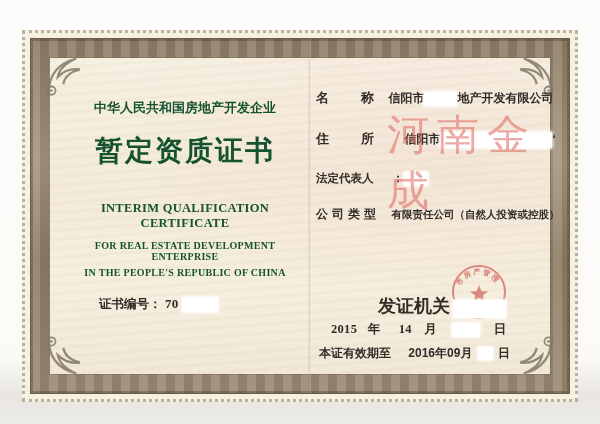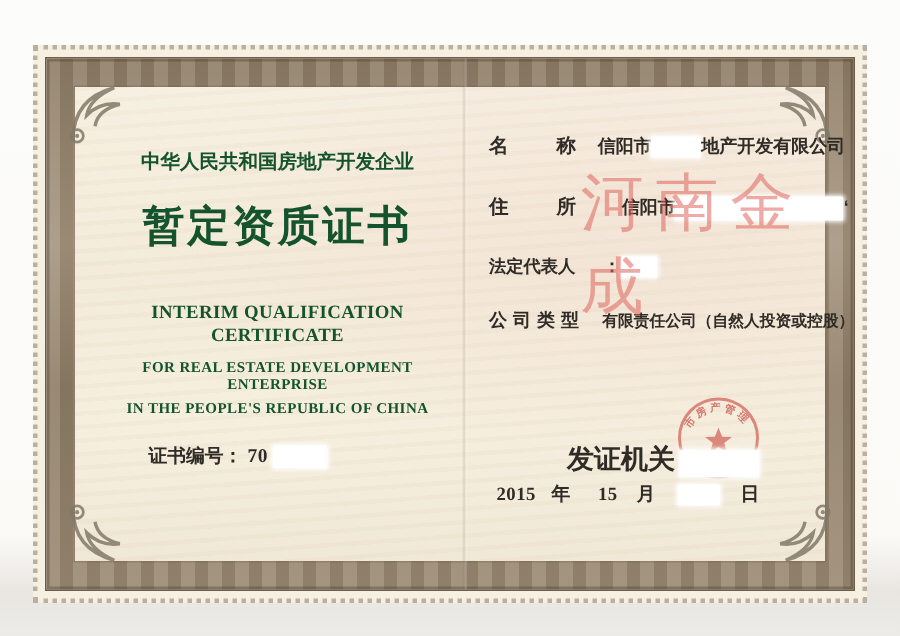--- a/index.html
+++ b/index.html
@@ -43,21 +43,21 @@
   .lc-heading{font-size:13px;font-weight:bold;}
   .lc-title{font-size:28px;font-weight:bold;letter-spacing:2px;margin-top:15px;}
   .lc-en1{font-size:12.5px;margin-top:31px;}
   .lc-en2{font-size:10px;margin-top:9px;}
   .lc-en3{font-size:10px;margin-top:5px;}
   .redact{
     display:inline-block;background:#ffffff;border-radius:1px;z-index:40;
     box-shadow:0 0 3px 1px rgba(255,255,255,0.95);vertical-align:middle;
   }
   .row-label{display:inline-block;}
-  .field-row{position:absolute;left:301px;z-index:10;color:#2f2b26;}
+  .field-row{position:absolute;left:291px;z-index:10;color:#2f2b26;}
   .val{font-weight:bold;}
   .watermark{
     position:absolute;left:362px;top:74px;z-index:60;pointer-events:none;
     font-family:"Liberation Serif", serif;font-size:42px;letter-spacing:8px;
     color:rgba(222,100,92,0.55);font-weight:normal;
   }
   .seal-svg{position:absolute;left:424px;top:228px;width:60px;height:62px;z-index:30;opacity:0.9;}
   .seal-redact{position:absolute;left:428px;top:267px;width:53px;height:18px;z-index:40;}
 </style>
 </head>
@@ -141,21 +141,27 @@
     <text font-size="7" fill="#cf6a60" font-weight="bold" letter-spacing="2">
       <textPath href="#arcpath" startOffset="14%">市房产管理</textPath>
     </text>
     <polygon fill="#d4685e" opacity="0.85" points="30,24 32.4,30.2 39,30.4 33.8,34.4 35.7,40.8 30,37 24.3,40.8 26.2,34.4 21,30.4 27.6,30.2"></polygon>
   </svg>
   <div class="redact seal-redact"></div>
 
   <div class="txt" style="left:306px;top:288px;font-size:12.5px;">
     <span class="en">2015</span>
     <span class="cn" style="margin-left:7px;">年</span>
-    <span class="en" style="margin-left:15px;">15</span>
+    <span class="en" style="margin-left:15px;">14</span>
     <span class="cn" style="margin-left:9px;">月</span>
     <span class="redact" style="width:28px;height:14px;margin-left:12px;"></span>
     <span class="cn" style="margin-left:10px;">日</span>
   </div>
 
+  <div class="txt" style="left:294px;top:312px;font-size:12px;">
+    <span class="cn">本证有效期至</span>
+    <span class="cn" style="margin-left:14px;">2016年09月</span>
+    <span class="redact" style="width:15px;height:13px;margin-left:2px;"></span>
+    <span class="cn" style="margin-left:2px;">日</span>
+  </div>
 
   <div class="watermark">河南金成</div>
 </div>
 
 </body></html>

